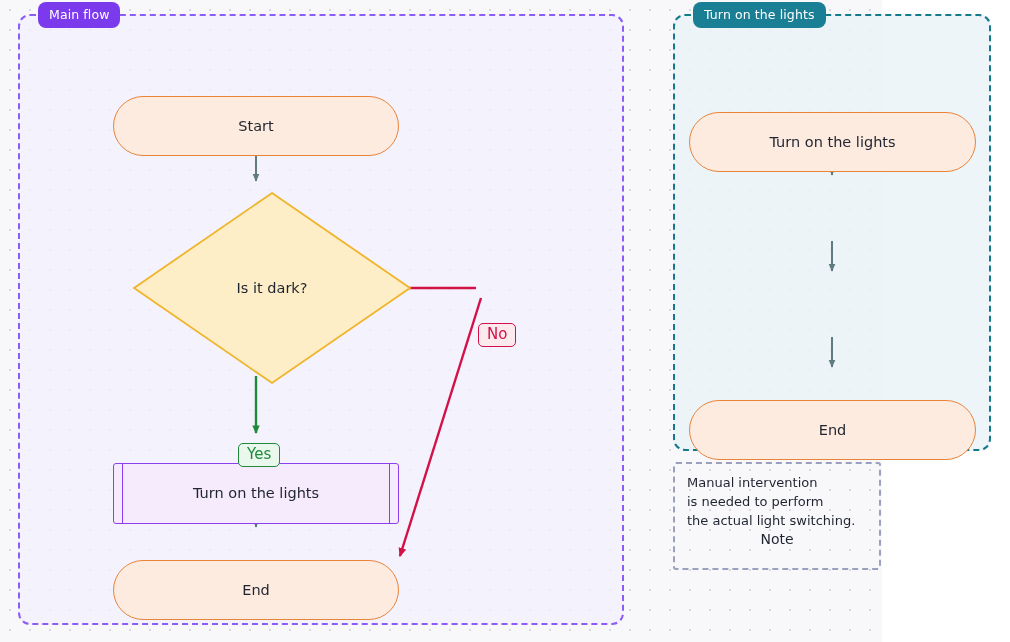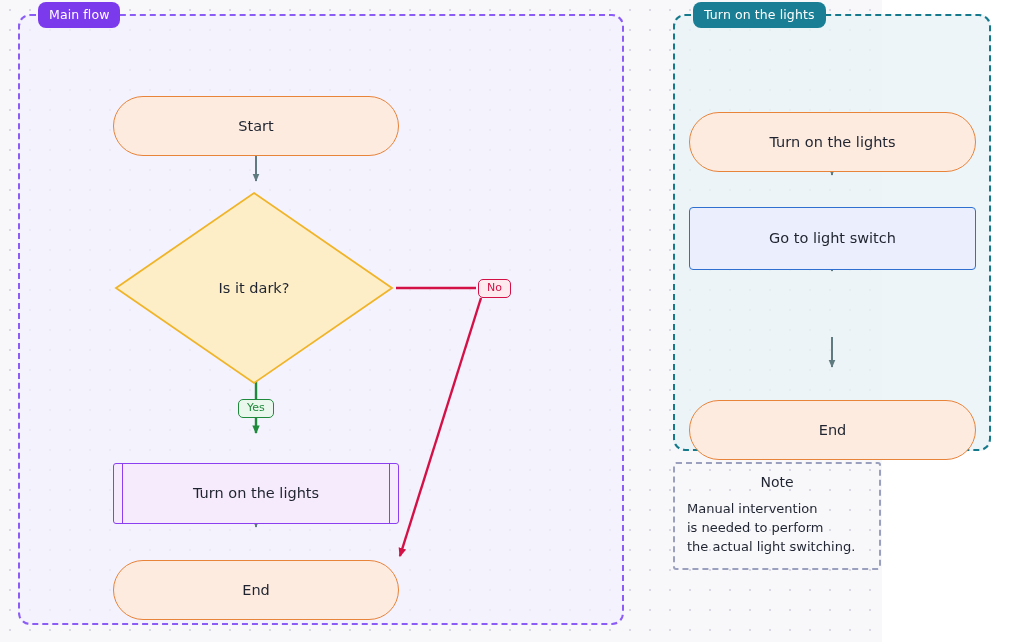--- a/index.html
+++ b/index.html
@@ -102,23 +102,24 @@
     border-left: 1.5px solid #8b3ff0;
   }
   .subroutine::before { left: 8px; }
   .subroutine::after  { right: 8px; }
 
   
   .edge-label {
     position: absolute;
     padding: 2px 8px 3px;
     border-radius: 5px;
-    font-size: 11px;
+    font-size: 15px;
     line-height: 1.1;
     white-space: nowrap;
+    margin-top: 44px;
   }
   .edge-label.yes {
     background: #e9f7ec;
     border: 1.3px solid #1f8a3c;
     color: #1f8a3c;
   }
   .edge-label.no {
     background: #fdeaef;
     border: 1.3px solid #d31146;
     color: #d31146;
@@ -186,21 +187,21 @@
 
     <path d="M832,241 L832,271" stroke="#5f7b80" stroke-width="2" fill="none" marker-end="url(#ah-gray)"></path>
 
     <path d="M832,337 L832,367" stroke="#5f7b80" stroke-width="2" fill="none" marker-end="url(#ah-gray)"></path>
   </svg>
 
   <div class="node stadium" id="n-start" style="left:113px; top:66px; width:286px; height:60px;">
     <span>Start</span>
   </div>
 
-  <div class="decision-wrap" id="n-decision" style="left:114px; top:191px; width:280px; height:194px;">
+  <div class="decision-wrap" id="n-decision" style="left:132px; top:191px; width:280px; height:194px;">
     <svg width="280" height="194" viewBox="0 0 280 194">
       <polygon points="140,2 278,97 140,192 2,97" fill="#fdeec8" stroke="#f0b429" stroke-width="1.8"></polygon>
     </svg>
     <span class="decision-text">Is it dark?</span>
   </div>
 
   <div class="node subroutine" id="n-subroutine" style="left:113px; top:433px; width:286px; height:61px;">
     <span>Turn on the lights</span>
   </div>
 
@@ -208,29 +209,26 @@
     <span>End</span>
   </div>
 
   <div class="edge-label yes" style="left:238px; top:399px;text-align:right;">Yes</div>
   <div class="edge-label no" style="left:478px; top:279px;">No</div>
 
   <div class="node stadium" id="sn-lights" style="left:689px; top:82px; width:287px; height:60px;">
     <span>Turn on the lights</span>
   </div>
 
-  <div class="node process" id="sn-goto" style="left:689px; top:177px; width:287px; height:63px;">
-    <span>Go to light switch</span>
-  </div>
 
 
   <div class="node stadium" id="sn-end" style="left:689px; top:370px; width:287px; height:60px;">
     <span>End</span>
   </div>
 
   <div id="note-box">
-    <div id="note-title">Note</div>
     <div id="note-body">Manual intervention
 is needed to perform
 the actual light switching.</div>
+    <div id="note-title">Note</div>
   </div>
 
 </div>
 
 </body></html>

